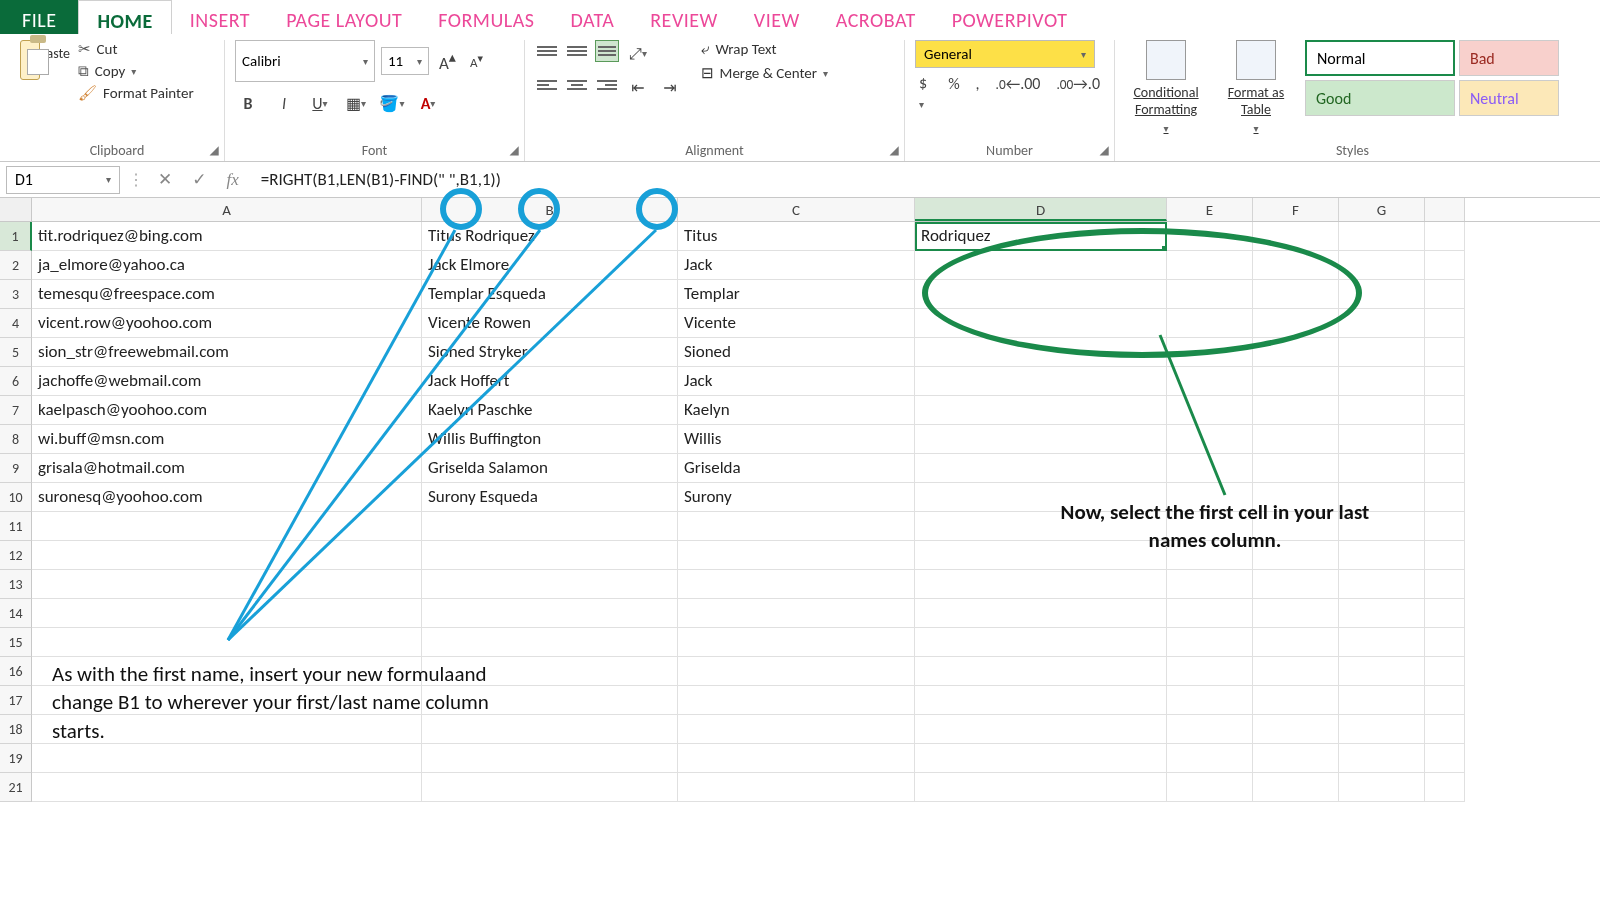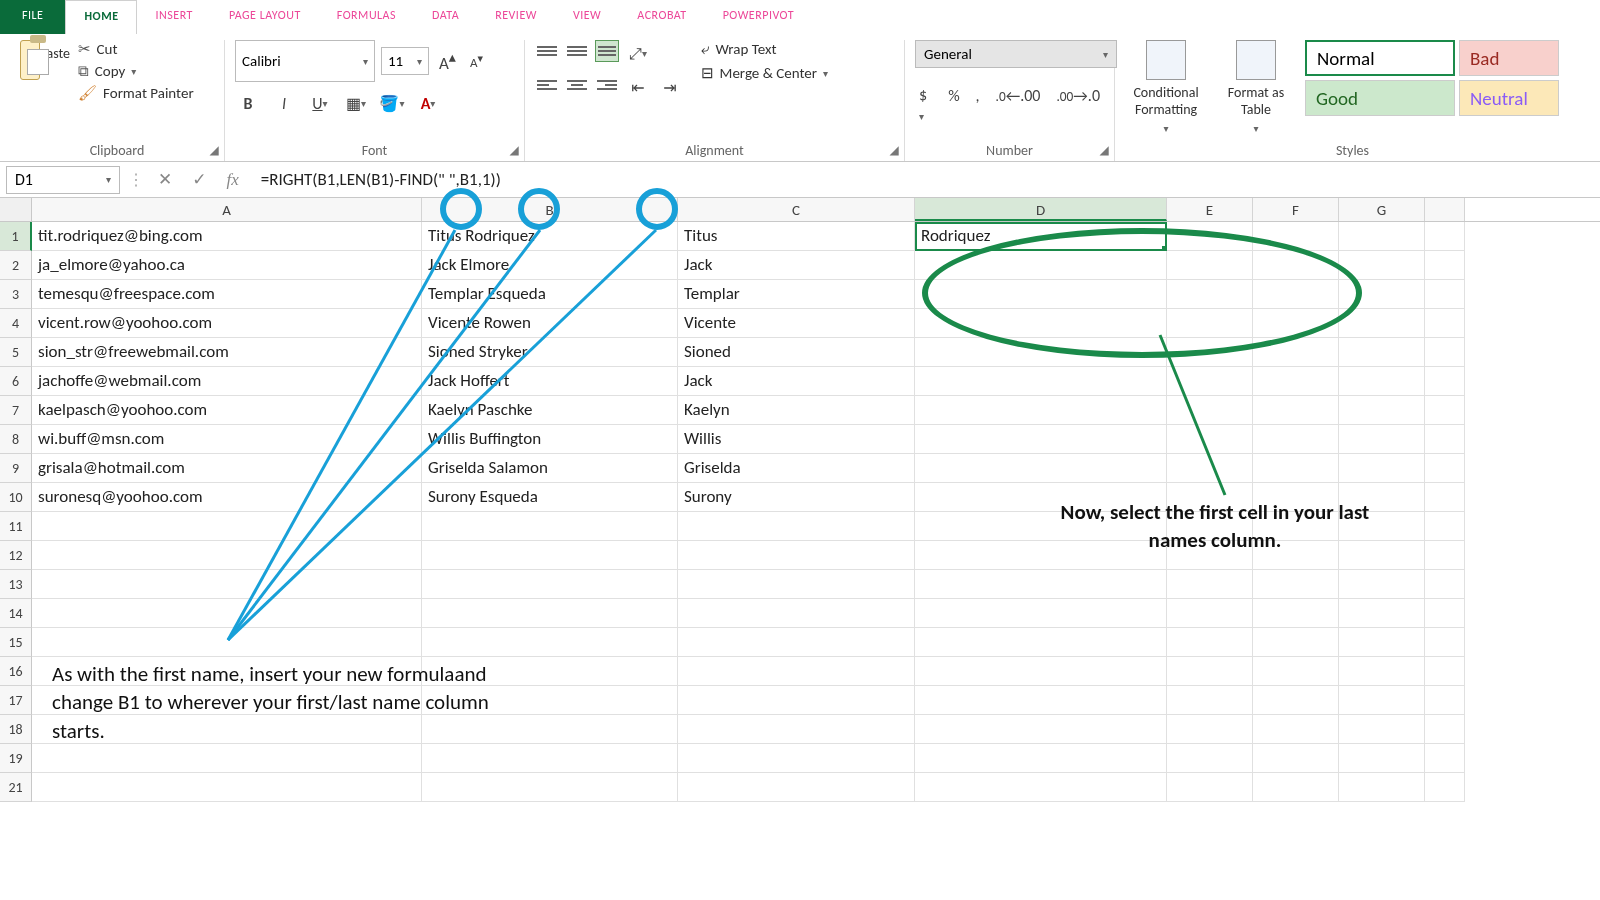--- a/index.html
+++ b/index.html
@@ -1,19 +1,19 @@
 <!DOCTYPE html>
 <html><head>
 <meta charset="utf-8">
 <style>
 * { box-sizing: border-box; margin: 0; padding: 0; font-family: "Segoe UI", Calibri, Arial, sans-serif; }
 body { width: 1600px; height: 900px; background: #fff; position: relative; overflow: hidden; }
 
 
-.tabs { height: 34px; display: flex; align-items: stretch; font-size: 12px; }
+.tabs { height: 34px; display: flex; align-items: stretch; font-size: 20px; }
 .tab { padding: 8px 18px 6px; color: #ec4899; cursor: pointer; letter-spacing: 0.5px; }
 .tab.file { background: #0a6b3a; color: #fff; font-weight: 500; padding: 8px 22px; }
 .tab.active { border: 1px solid #d0d0d0; border-bottom: none; background: #fff; color: #0a6b3a; font-weight: 600; }
 
 
 .ribbon { height: 128px; border-bottom: 1px solid #c8c8c8; display: flex; padding: 6px 10px 0; }
 .group { border-right: 1px solid #ddd; padding: 0 10px 18px; display: flex; flex-direction: column; justify-content: space-between; position: relative; }
 .group:last-child { border-right: none; }
 .group-label { position: absolute; bottom: 2px; left: 0; right: 0; text-align: center; color: #666; font-size: 14px; }
 .group-launcher { position: absolute; bottom: 3px; right: 3px; width: 14px; height: 14px; font-size: 12px; color: #777; text-align: center; line-height: 12px; cursor: pointer; }
@@ -46,29 +46,29 @@
 .ali-col { display:flex; flex-direction:column; gap:8px; }
 .ali-row { display:flex; gap:6px; }
 .abtn { width:24px; height:22px; display:flex; flex-direction:column; justify-content:center; gap:2px; cursor:pointer; padding:2px;}
 .abtn .ln { height:2px; background:#666; }
 .abtn.center .ln.s { width:60%; margin:0 auto;}
 .abtn.active { background:#d0e6d0; border:1px solid #5a9a5a;}
 .wrap-merge { display:flex; flex-direction:column; gap:6px; font-size:15px; color:#333; margin-left:10px;}
 .wm-row { display:flex; align-items:center; gap:6px; cursor:pointer;}
 
 
-.num-top { border:1px solid #bbb; height:28px; width:202px; padding:2px 8px; font-size:15px; display:flex; align-items:center; justify-content:space-between; background:#e5e5e5; cursor:pointer; margin-bottom:16px;}
+.num-top { border:1px solid #bbb; height:28px; width:180px; padding:2px 8px; font-size:15px; display:flex; align-items:center; justify-content:space-between; background:#fde047; cursor:pointer; margin-bottom:4px;}
 .num-bot { display:flex; gap:8px; font-size:16px; color:#444; }
 .nbtn { cursor:pointer; padding:2px 4px; }
 
 
-.big-btn { display:flex; flex-direction:column; align-items:center; width:82px; cursor:pointer; font-size:14px; color:#333; gap:4px; text-align:center;}
+.big-btn { display:flex; flex-direction:column; align-items:center; width:82px; cursor:pointer; font-size:14px; color:#333; gap:4px; text-align:center;text-decoration:underline;}
 .big-ic { width:40px; height:40px; border:1px solid #999; background:#f0f4fa; }
 .style-pills { display:grid; grid-template-columns: 150px 100px; grid-template-rows: 36px 36px; gap:4px; }
-.pill { border:1px solid #ccc; display:flex; align-items:center; padding:4px 10px; font-size:19px; cursor:pointer;}
+.pill { border:1px solid #ccc; display:flex; align-items:center; padding:4px 10px; font-size:16px; cursor:pointer;}
 .p-normal { background:#fff; border:2px solid #1a8a4a; }
 .p-bad { background:#f8d0cc; color:#9a2a22;}
 .p-good { background:#cce8cc; color:#226622;}
 .p-neutral { background:#fce8b8; color:#8b5cf6;}
 
 
 .fbar { height:36px; display:flex; align-items:center; border-bottom:1px solid #c8c8c8; padding:0 6px; font-size:16px; gap:8px;}
 .name-box { border:1px solid #bbb; width:114px; height:28px; padding:2px 8px; display:flex; align-items:center; justify-content:space-between; background:#fff; cursor:text;text-align:center;}
 .fb-btn { color:#888; padding:0 6px; cursor:pointer; font-size:17px;}
 .fx { font-style:italic; font-family: "Times New Roman", serif; }

